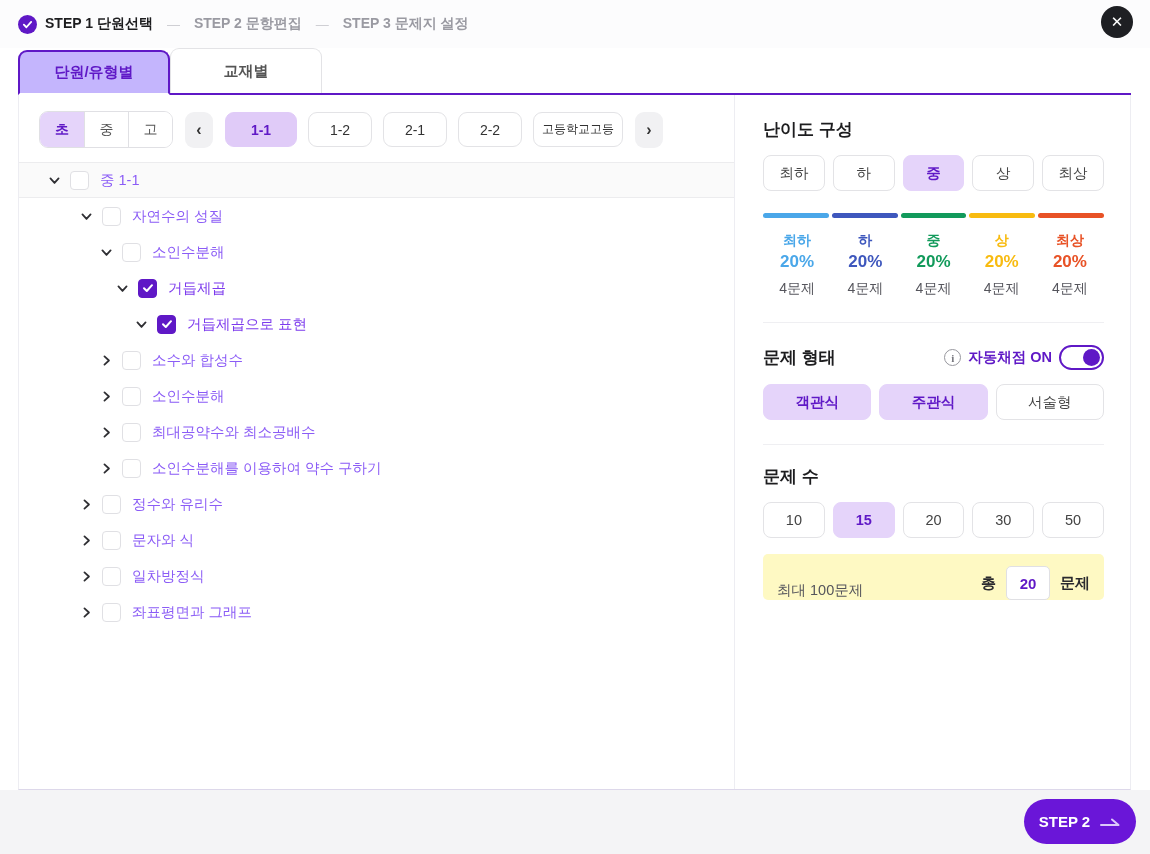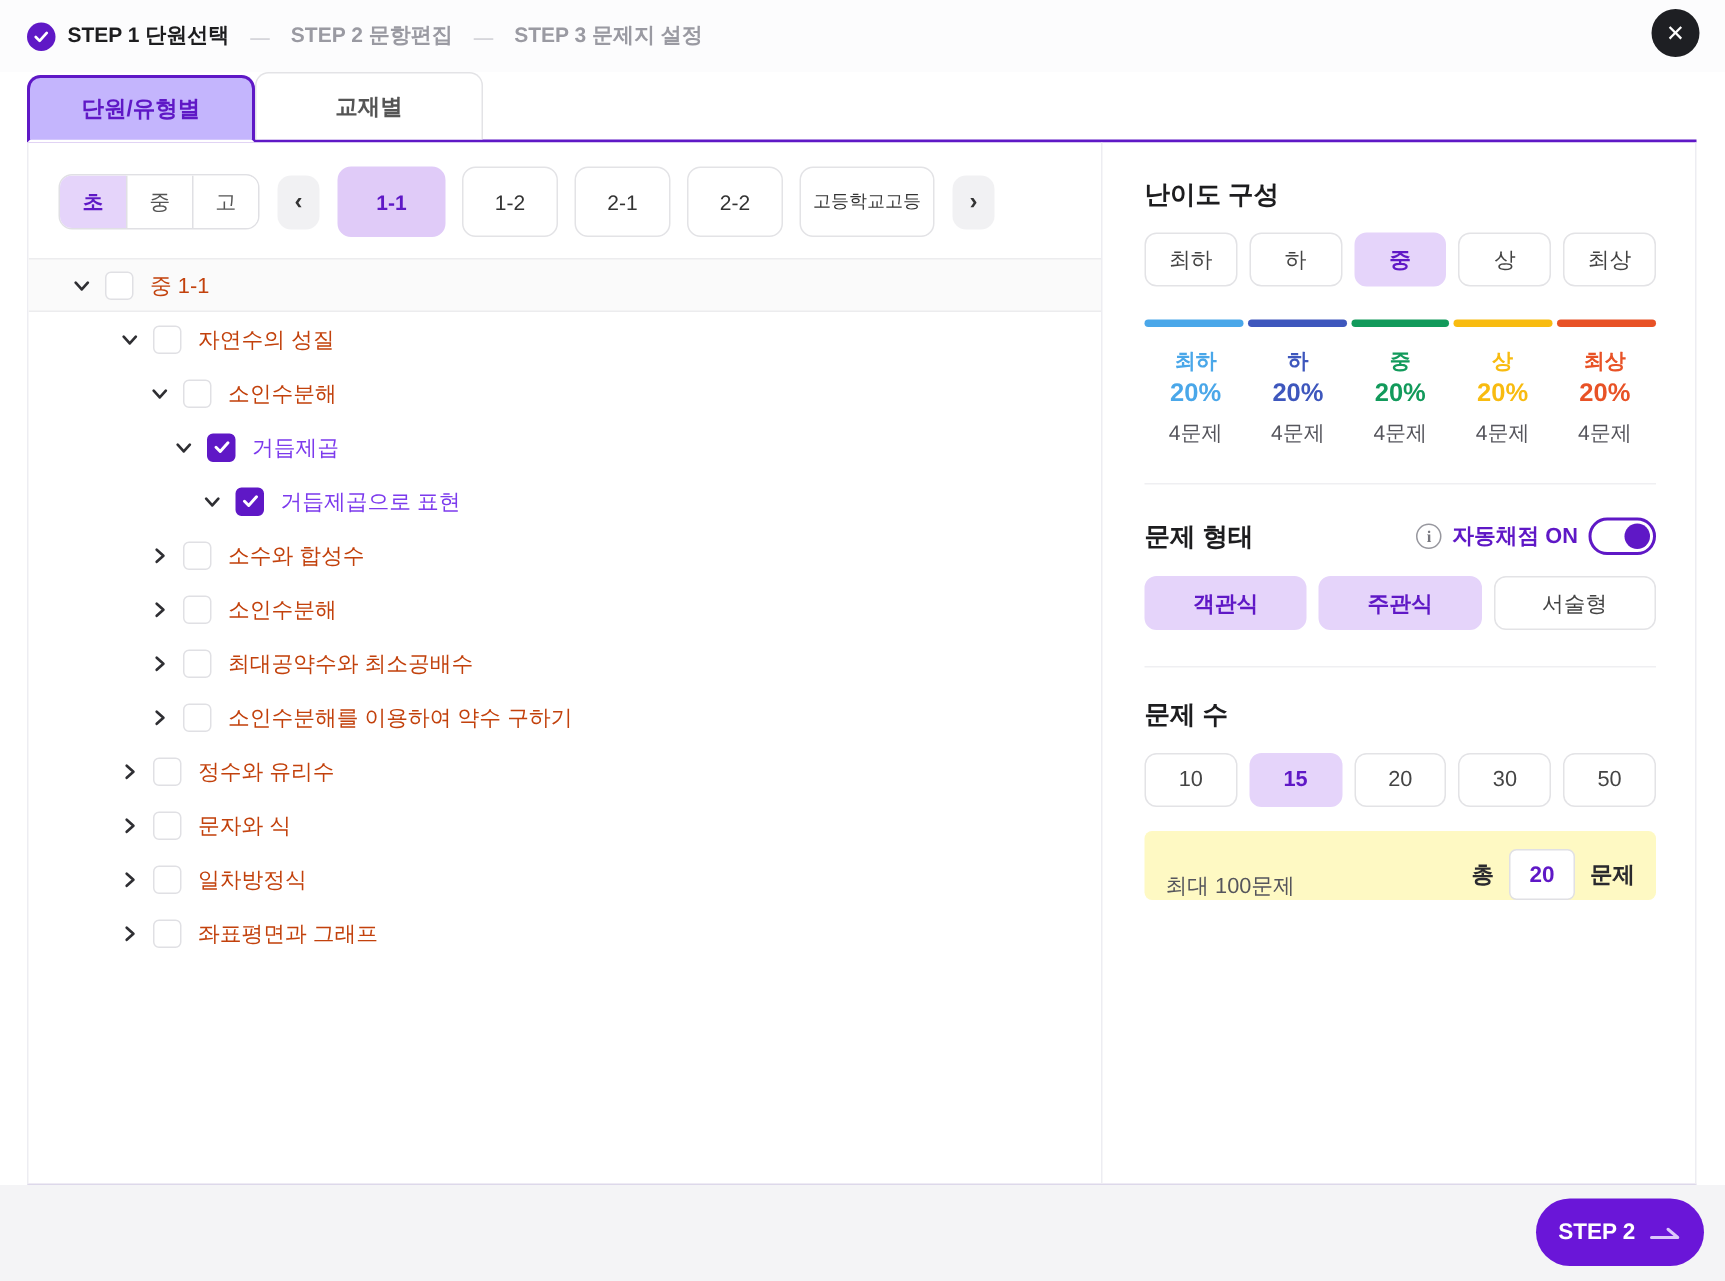--- a/index.html
+++ b/index.html
@@ -29,34 +29,34 @@
   .right-pane { flex:1; padding:23px 26px 0 28px; }
 
   
   .toolbar { display:flex; align-items:center; padding:16px 18px 14px 20px; gap:12px; }
   .grade-group { display:flex; border:1px solid #e0e0e4; border-radius:9px; overflow:hidden; }
   .grade-btn { width:44px; height:35px; display:flex; align-items:center; justify-content:center; font-size:14px; background:#fff; color:#555; border:none; border-left:1px solid #e0e0e4; cursor:pointer; }
   .grade-btn:first-child { border-left:none; }
   .grade-btn.selected { background:#e5d4fa; color:#5f18c6; font-weight:bold; }
   .nav-btn { width:28px; height:36px; border:none; border-radius:9px; background:#f1f1f3; color:#333; font-size:16px; font-weight:bold; cursor:pointer; display:flex; align-items:center; justify-content:center; }
   .chapter-row { display:flex; align-items:center; gap:11px; }
-  .chapter-btn { min-width:64px; padding:0 14px; height:47px; border-radius:9px; border:1px solid #e3e3e6; background:#fff; color:#333; font-size:14px; cursor:pointer; white-space:nowrap; }
+  .chapter-btn { min-width:64px; padding:0 14px; height:35px; border-radius:9px; border:1px solid #e3e3e6; background:#fff; color:#333; font-size:14px; cursor:pointer; white-space:nowrap; }
   .chapter-btn.selected { background:#e0cbf8; border-color:#e0cbf8; color:#5f18c6; font-weight:bold; min-width:72px; }
   .chapter-btn.small { font-size:12px; padding:0 8px; }
 
   
   .tree { flex:1; overflow:hidden; }
   .tree-row { display:flex; align-items:center; height:36px; cursor:pointer; }
   .tree-row.section { background:#fafafa; border-top:1px solid #ececee; border-bottom:1px solid #ececee; }
   .tw-chevron { width:18px; height:18px; display:inline-flex; align-items:center; justify-content:center; flex:0 0 auto; }
   .tw-chevron svg { display:block; }
   .tw-chevron.down svg { transform:rotate(90deg); }
   .tw-box { width:19px; height:19px; border-radius:4px; border:1.5px solid #e0e0e4; background:#fff; margin-left:7px; flex:0 0 auto; display:inline-flex; align-items:center; justify-content:center; }
   .tw-box.checked { background:#5f18c6; border-color:#5f18c6; }
-  .tw-label { margin-left:11px; font-size:14.5px; color:#c2410c; }
+  .tw-label { margin-left:11px; font-size:14.5px; color:#8b5cf6; }
   .tw-label.checked { color:#7c3aed; }
 
   
   .sec-title { font-size:17px; font-weight:bold; color:#1d1d1f; }
   .btn-row { display:flex; gap:8px; margin-top:14px; }
   .pill-btn { flex:1; height:36px; border-radius:8px; border:1px solid #e3e3e6; background:#fff; color:#444; font-size:14.5px; cursor:pointer; }
   .pill-btn.selected { background:#e5d4fa; border-color:#e5d4fa; color:#5f18c6; font-weight:bold; }
 
   .diff-bar { display:flex; gap:3px; margin-top:22px; }
   .diff-seg { height:5px; border-radius:3px; flex:1; }

